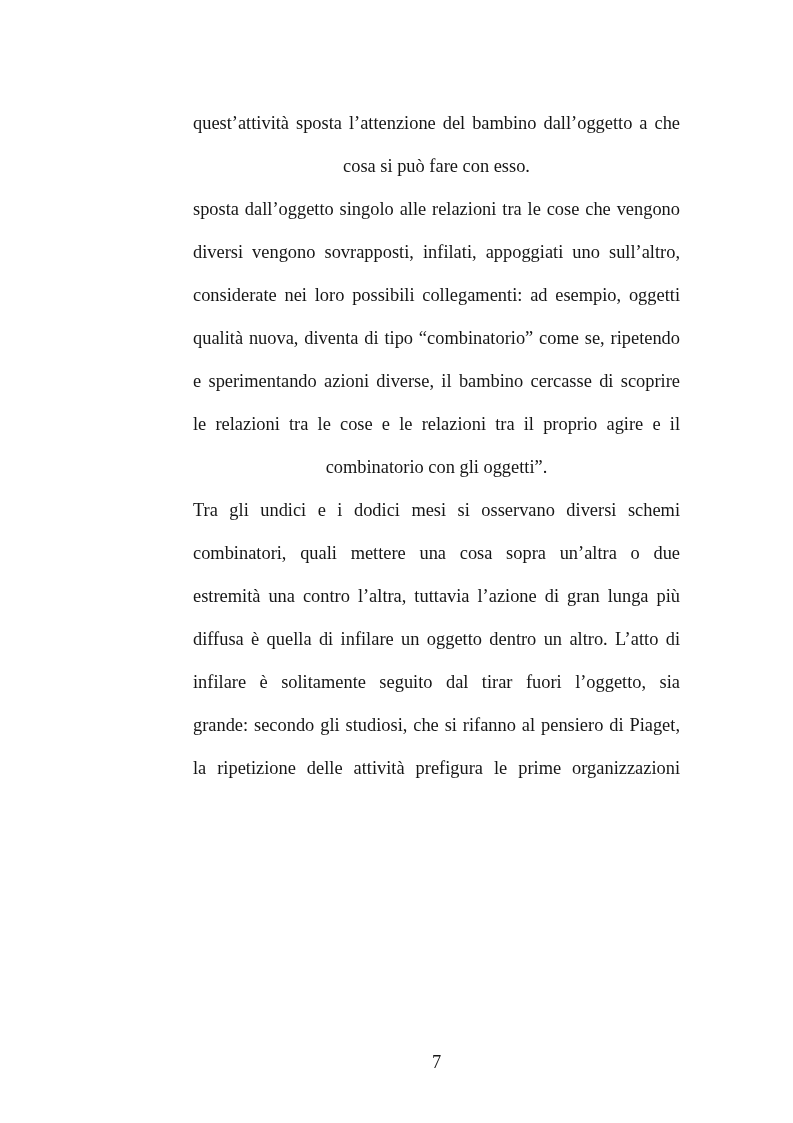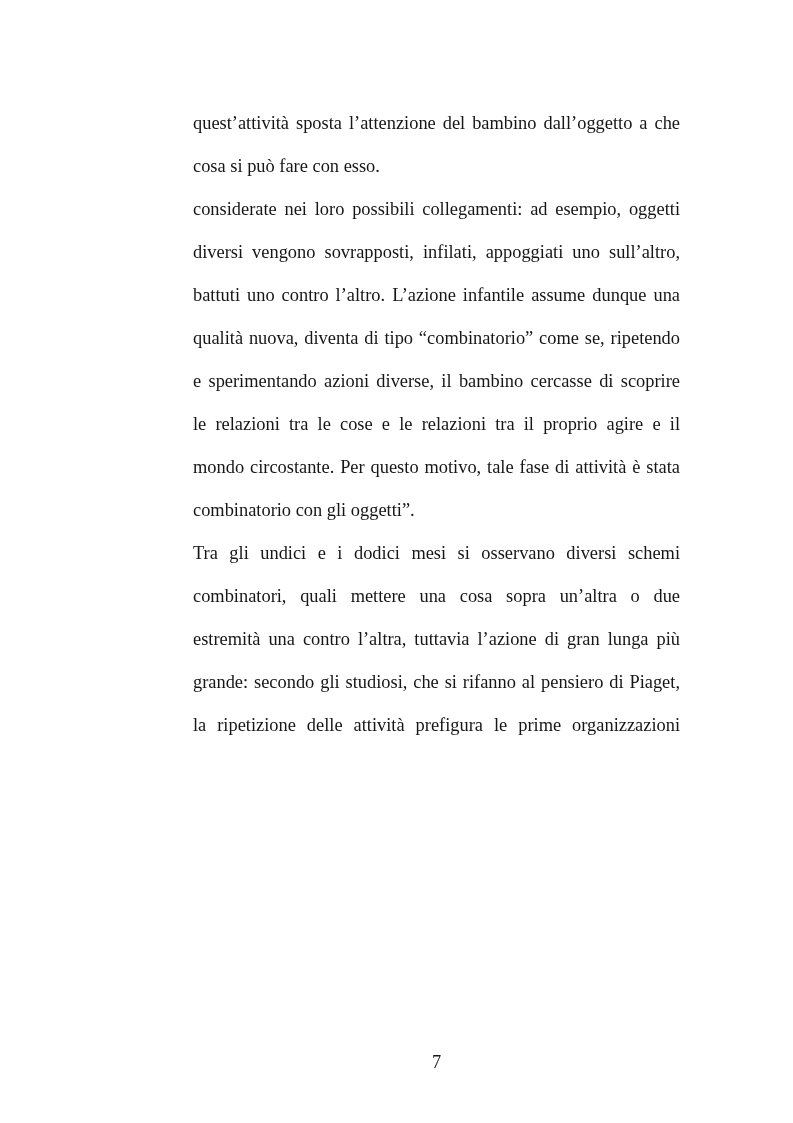--- a/index.html
+++ b/index.html
@@ -28,21 +28,21 @@
   }
   .paragraph {
     margin: 0;
     padding: 0;
   }
   .line {
     height: 43px;
     line-height: 43px;
     overflow: hidden;
     white-space: normal;
-    text-align: left;
+    text-align: center;
     word-spacing: normal;
   }
   .line.justify {
     text-align: justify;
     text-align-last: justify;
     -moz-text-align-last: justify;
   }
   .page-number {
     position: absolute;
     left: 193px;
@@ -57,31 +57,32 @@
 </head>
 <body>
 
 <div class="page">
   <div class="text-block">
       <div class="paragraph">
         <div class="line justify">quest’attività sposta l’attenzione del bambino dall’oggetto a che</div>
         <div class="line">cosa si può fare con esso.</div>
       </div>
       <div class="paragraph">
+        <div class="line justify">sposta dall’oggetto singolo alle relazioni tra le cose che vengono</div>
+        <div class="line justify">diversi vengono sovrapposti, infilati, appoggiati uno sull’altro,</div>
         <div class="line justify">considerate nei loro possibili collegamenti: ad esempio, oggetti</div>
-        <div class="line justify">diversi vengono sovrapposti, infilati, appoggiati uno sull’altro,</div>
-        <div class="line justify">battuti uno contro l’altro. L’azione infantile assume dunque una</div>
         <div class="line justify">qualità nuova, diventa di tipo “combinatorio” come se, ripetendo</div>
         <div class="line justify">e sperimentando azioni diverse, il bambino cercasse di scoprire</div>
         <div class="line justify">le relazioni tra le cose e le relazioni tra il proprio agire e il</div>
-        <div class="line justify">mondo circostante. Per questo motivo, tale fase di attività è stata</div>
         <div class="line">combinatorio con gli oggetti”.</div>
       </div>
       <div class="paragraph">
         <div class="line justify">Tra gli undici e i dodici mesi si osservano diversi schemi</div>
         <div class="line justify">combinatori, quali mettere una cosa sopra un’altra o due</div>
         <div class="line justify">estremità una contro l’altra, tuttavia l’azione di gran lunga più</div>
+        <div class="line justify">diffusa è quella di infilare un oggetto dentro un altro. L’atto di</div>
+        <div class="line justify">infilare è solitamente seguito dal tirar fuori l’oggetto, sia</div>
         <div class="line justify">grande: secondo gli studiosi, che si rifanno al pensiero di Piaget,</div>
         <div class="line justify">la ripetizione delle attività prefigura le prime organizzazioni</div>
       </div>
     </div>
   <div class="page-number">7</div>
 </div>
 
 </body></html>

